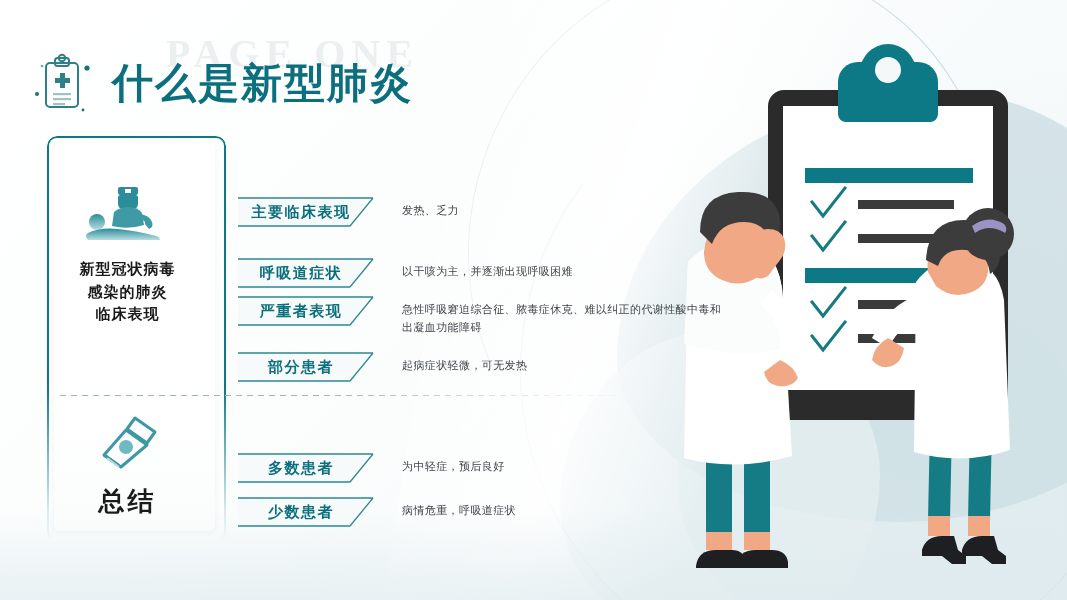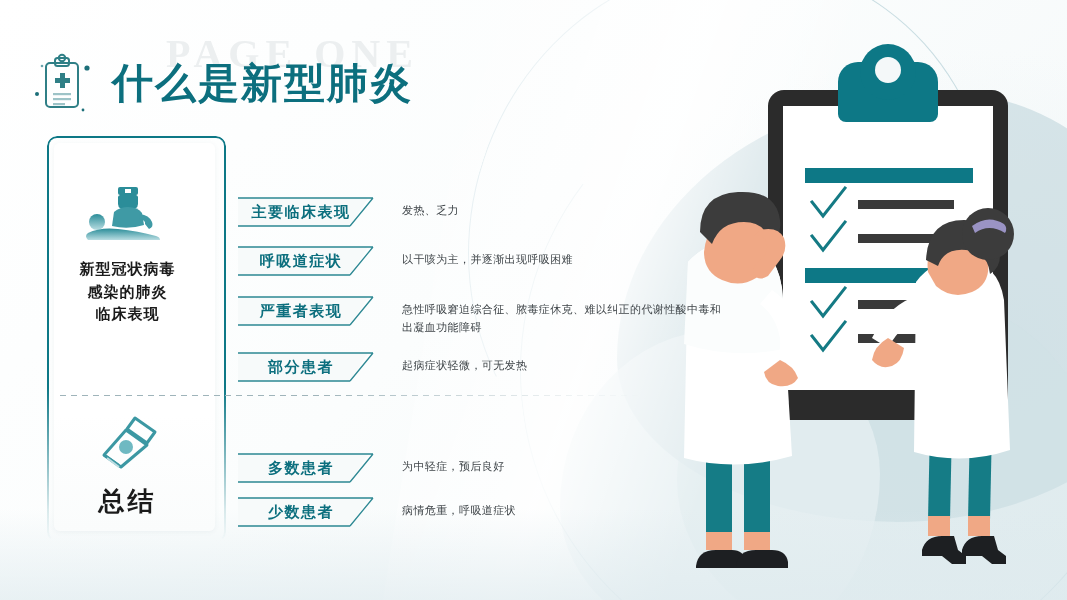--- a/index.html
+++ b/index.html
@@ -285,21 +285,21 @@
       <div class="tag">
         <svg width="152" height="30" viewBox="0 0 152 30" xmlns="http://www.w3.org/2000/svg">
           <path d="M0 1 h130 l-18 28 h-112 z" fill="#f7fafa"></path>
           <path d="M0 1 h135 M0 29 h112 M135 1 l-23 28" stroke="#2d8893" stroke-width="1.3" fill="none"></path>
         </svg>
         <div class="tag-label">主要临床表现</div>
       </div>
       <div class="desc">发热、乏力</div>
     </div>
 
-    <div class="row" style="top:227px">
+    <div class="row" style="top:239px">
       <div class="tag">
         <svg width="152" height="30" viewBox="0 0 152 30" xmlns="http://www.w3.org/2000/svg">
           <path d="M0 1 h130 l-18 28 h-112 z" fill="#f7fafa"></path>
           <path d="M0 1 h135 M0 29 h112 M135 1 l-23 28" stroke="#2d8893" stroke-width="1.3" fill="none"></path>
         </svg>
         <div class="tag-label">呼吸道症状</div>
       </div>
       <div class="desc">以干咳为主，并逐渐出现呼吸困难</div>
     </div>
 

